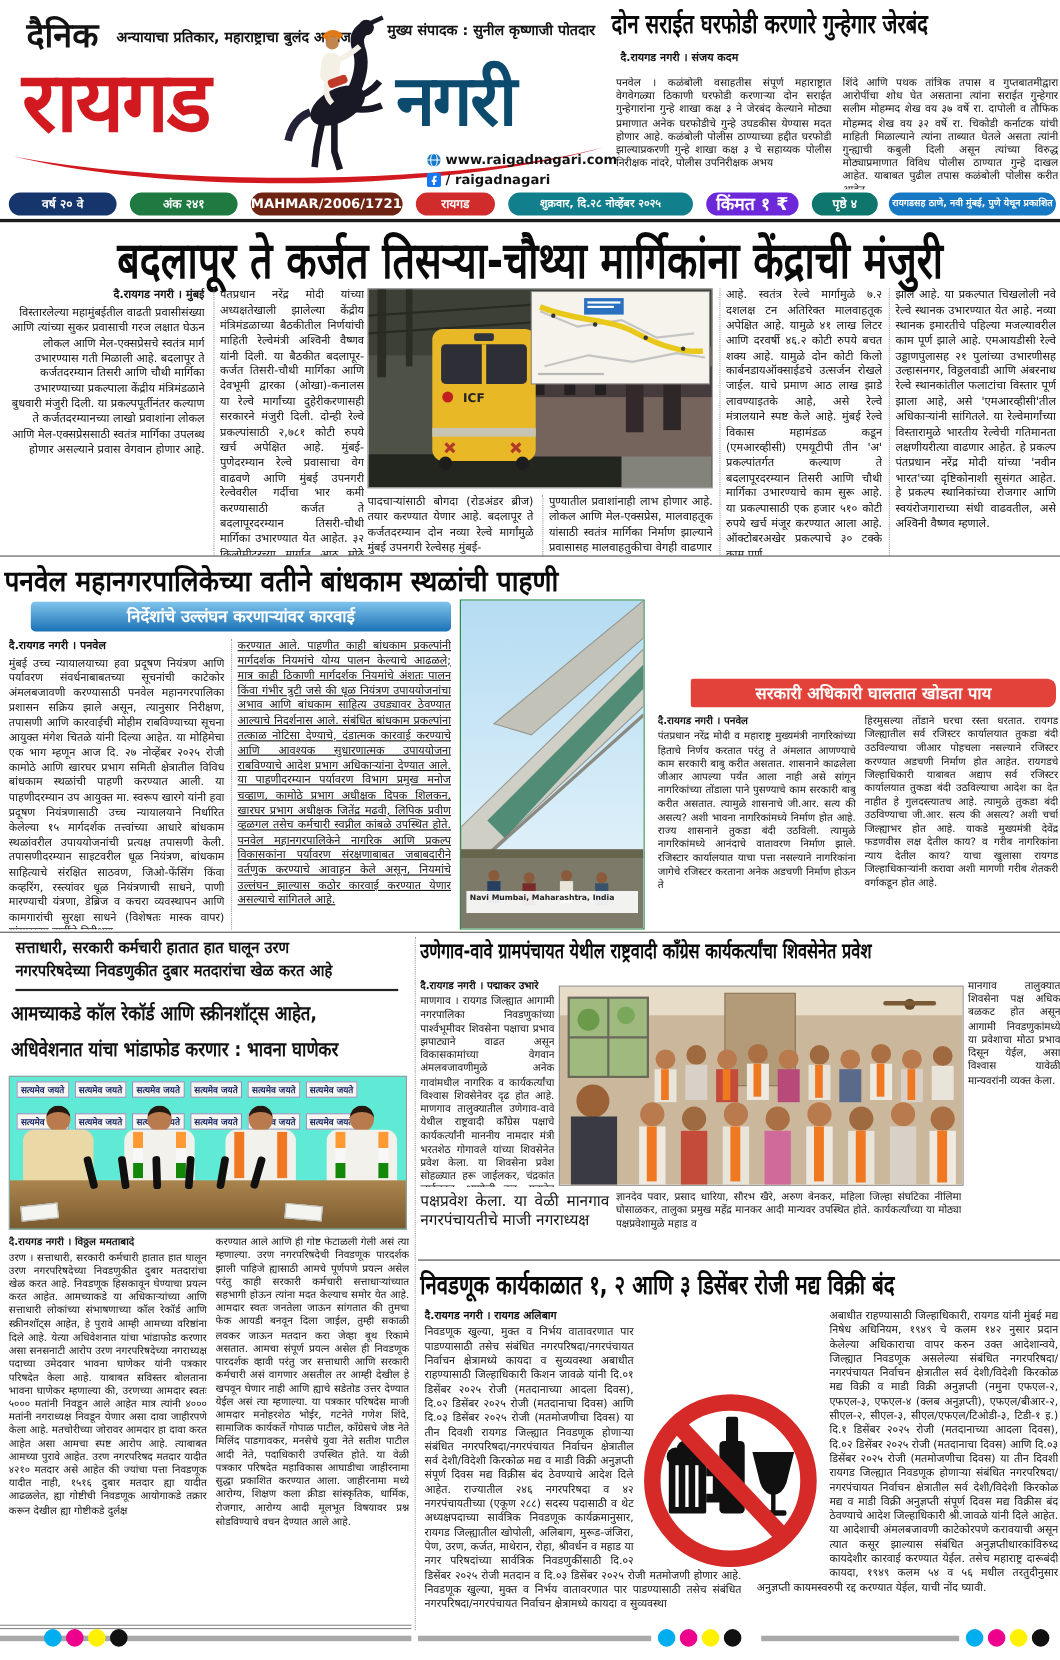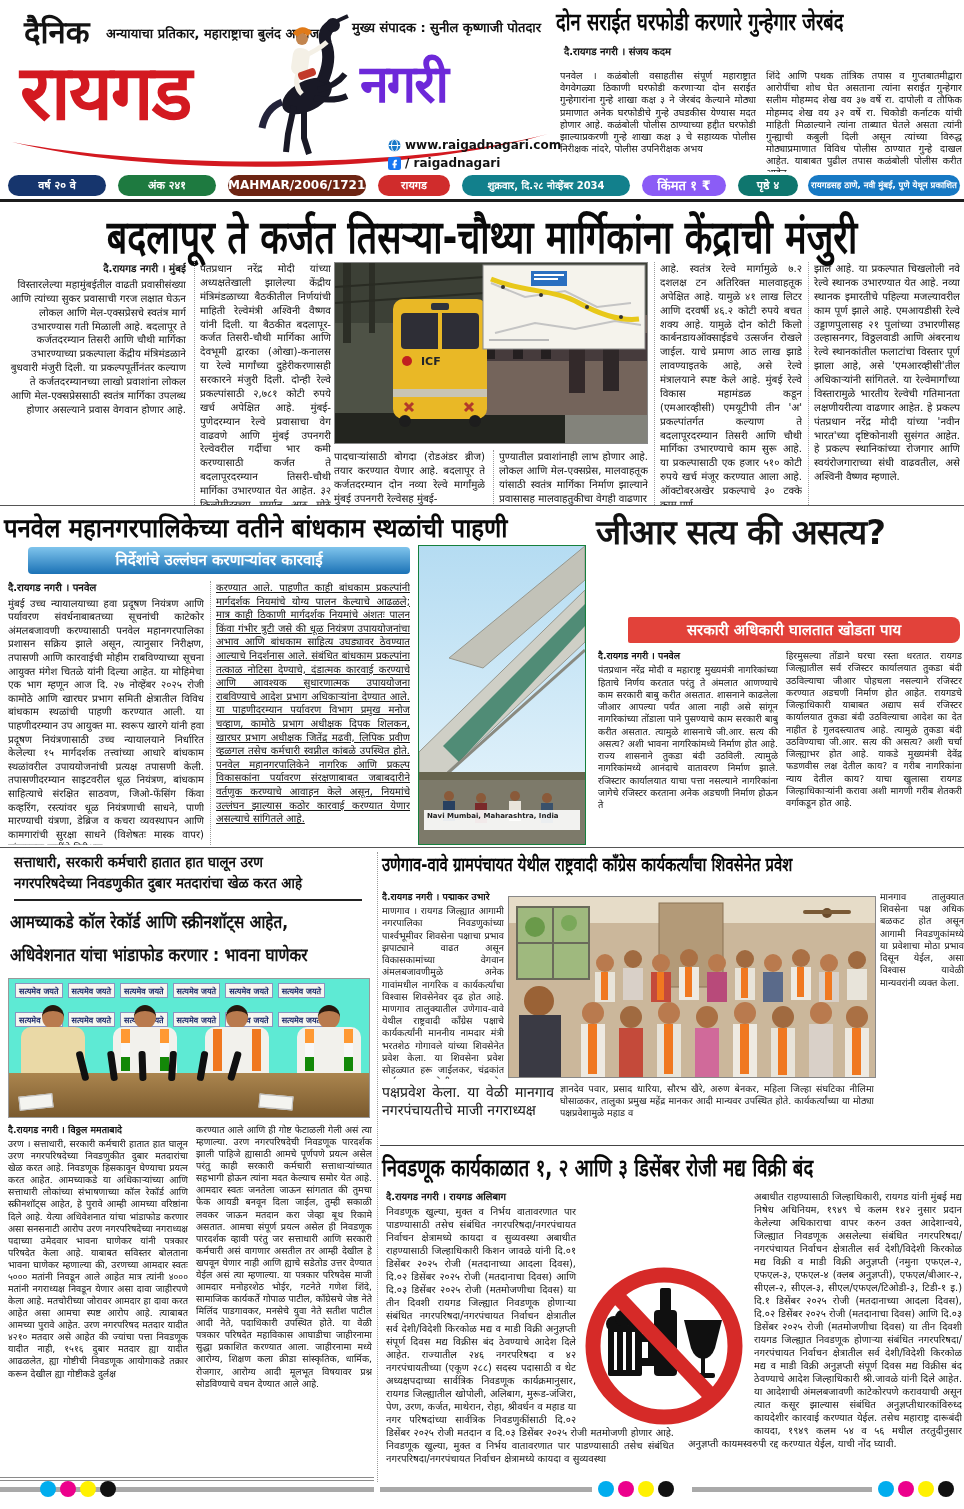--- a/index.html
+++ b/index.html
@@ -12,21 +12,21 @@
   .hl { font-weight:bold; color:#0a0a0a; white-space:nowrap; }
   .dotl { border-left:1px dotted #9a9a9a; padding-left:5px; }
   .badge { position:absolute; top:0; height:21px; border-radius:11px; color:#fff;
            font-weight:bold; text-align:center; line-height:21px; white-space:nowrap; overflow:hidden; }
   .rule { background:#1c1c1c; }
   
   #m-daily { left:24px; top:10px; font-size:31px; font-weight:bold;font-family:Liberation Mono, monospace; }
   #m-tagline { left:106px; top:24px; font-size:13px; font-weight:bold; }
   #m-editor { left:352px; top:18px; font-size:13px; font-weight:bold; }
   #m-title1 { left:20px; top:38px; font-size:76px; font-weight:bold; color:#d31920; letter-spacing:-2px; }
-  #m-title2 { left:360px; top:46px; font-size:52px; font-weight:bold; color:#6d28d9; letter-spacing:-2px; }
+  #m-title2 { left:360px; top:46px; font-size:64px; font-weight:bold; color:#0c4a6e; letter-spacing:-2px; }
   #m-horse { left:252px; top:4px; }
   #m-swoosh { left:8px; top:130px; }
   #m-web { left:388px; top:138px; font-size:12px; font-weight:bold; display:flex; gap:4px; align-items:center;}
   #m-fb  { left:388px; top:156px; font-size:12px; font-weight:bold; display:flex; gap:4px; align-items:center;}
   
   #crime { left:556px; top:4px; width:406px; }
   #crime-hl { font-size:24px; transform:scaleX(.76); transform-origin:left; }
   #crime-byline { margin:7px 0 2px 8px; font-size:10px; font-weight:bold; }
   .crime-col { position:absolute; width:196px; height:102px; font-size:9.6px; line-height:1.27; }
   
@@ -162,22 +162,22 @@
   <div id="crime-byline">दै.रायगड नगरी । संजय कदम</div>
   <div class="crime-col bt" style="left:4px; top:66px;">पनवेल । कळंबोली वसाहतीस संपूर्ण महाराष्ट्रात वेगवेगळ्या ठिकाणी घरफोडी करणाऱ्या दोन सराईत गुन्हेगारांना गुन्हे शाखा कक्ष ३ ने जेरबंद केल्याने मोठ्या प्रमाणात अनेक घरफोडीचे गुन्हे उघडकीस येण्यास मदत होणार आहे. कळंबोली पोलीस ठाण्याच्या हद्दीत घरफोडी झाल्याप्रकरणी गुन्हे शाखा कक्ष ३ चे सहाय्यक पोलीस निरीक्षक नांदरे, पोलीस उपनिरीक्षक अभय</div>
   <div class="crime-col bt" style="left:210px; top:66px;">शिंदे आणि पथक तांत्रिक तपास व गुप्तबातमीद्वारा आरोपींचा शोध घेत असताना त्यांना सराईत गुन्हेगार सलीम मोहम्मद शेख वय ३७ वर्षे रा. दापोली व तौफिक मोहम्मद शेख वय ३२ वर्षे रा. चिकोडी कर्नाटक यांची माहिती मिळाल्याने त्यांना ताब्यात घेतले असता त्यांनी गुन्ह्याची कबुली दिली असून त्यांच्या विरुद्ध मोठ्याप्रमाणात विविध पोलीस ठाण्यात गुन्हे दाखल आहेत. याबाबत पुढील तपास कळंबोली पोलीस करीत आहेत.</div>
 </div>
 
 <div class="abs" id="infobar">
   <div class="badge" style="left: 8px; width: 98px; font-size: 11px; background: rgb(22, 53, 109);">वर्ष २० वे</div>
   <div class="badge" style="left: 118px; width: 98px; font-size: 11px; background: rgb(30, 122, 64);">अंक २४१</div>
   <div class="badge" style="left: 228px; width: 138px; font-size: 12px; background: rgb(109, 36, 19);">MAHMAR/2006/17212</div>
   <div class="badge" style="left: 378px; width: 72px; font-size: 11px; background: rgb(208, 44, 44);">रायगड</div>
-  <div class="badge" style="left: 462px; width: 168px; font-size: 10px; background: rgb(18, 128, 140);">शुक्रवार, दि.२८ नोव्हेंबर 2034</div>
-  <div class="badge" style="left: 642px; width: 84px; font-size: 13px; background: #8b5cf6;">किंमत १ ₹</div>
+  <div class="badge" style="left: 462px; width: 168px; font-size: 10px; background: rgb(18, 128, 140);">शुक्रवार, दि.२८ नोव्हेंबर २०२५</div>
+  <div class="badge" style="left: 642px; width: 84px; font-size: 16px; background: #6d28d9;">किंमत १ ₹</div>
   <div class="badge" style="left: 738px; width: 60px; font-size: 11px; background: #0f766e;">पृष्ठे ४</div>
   <div class="badge" style="left: 808px; width: 152px; font-size: 8.5px; background: rgb(23, 121, 196);">रायगडसह ठाणे, नवी मुंबई, पुणे येथून प्रकाशित</div>
 </div>
 <div class="abs rule" id="rule1"></div>
 
 <div class="abs hl" id="main-hl">बदलापूर ते कर्जत तिसऱ्या-चौथ्या मार्गिकांना केंद्राची मंजुरी</div>
 
 <div class="mcol bt" id="m-col1">
   <div class="byline">दै.रायगड नगरी । मुंबई</div>
   <span>विस्तारलेल्या महामुंबईतील वाढती प्रवासीसंख्या आणि त्यांच्या सुकर प्रवासाची गरज लक्षात घेऊन लोकल आणि मेल-एक्सप्रेसचे स्वतंत्र मार्ग उभारण्यास गती मिळाली आहे. बदलापूर ते कर्जतदरम्यान तिसरी आणि चौथी मार्गिका उभारण्याच्या प्रकल्पाला केंद्रीय मंत्रिमंडळाने बुधवारी मंजुरी दिली. या प्रकल्पपूर्तीनंतर कल्याण ते कर्जतदरम्यानच्या लाखो प्रवाशांना लोकल आणि मेल-एक्सप्रेससाठी स्वतंत्र मार्गिका उपलब्ध होणार असल्याने प्रवास वेगवान होणार आहे.</span>
@@ -268,21 +268,20 @@
       <circle cx="96" cy="250" r="5" fill="#8a5a3a"></circle>
         <rect x="90" y="255" width="12" height="20" fill="#e8e4da"></rect>
       <circle cx="128" cy="252" r="5" fill="#8a5a3a"></circle>
         <rect x="122" y="257" width="12" height="20" fill="#39516b"></rect>
     </g>
   </svg>
   <span id="pan-wm">Navi Mumbai, Maharashtra, India</span>
 </div>
 
 <div class="abs" id="gr-hl">
-  <div>जीआर सत्य की असत्य?</div>
 </div>
 <div class="abs" id="gr-sub">सरकारी अधिकारी घालतात खोडता पाय</div>
 <div class="gr-col bt" id="gr-col1">
   <div class="byline">दै.रायगड नगरी । पनवेल</div>
   <span>पंतप्रधान नरेंद्र मोदी व महाराष्ट्र मुख्यमंत्री नागरिकांच्या हिताचे निर्णय करतात परंतु ते अंमलात आणण्याचे काम सरकारी बाबु करीत असतात. शासनाने काढलेला जीआर आपल्या पर्यंत आला नाही असे सांगून नागरिकांच्या तोंडाला पाने पुसण्याचे काम सरकारी बाबु करीत असतात. त्यामुळे शासनाचे जी.आर. सत्य की असत्य? अशी भावना नागरिकांमध्ये निर्माण होत आहे. राज्य शासनाने तुकडा बंदी उठविली. त्यामुळे नागरिकांमध्ये आनंदाचे वातावरण निर्माण झाले. रजिस्टार कार्यालयात याचा पत्ता नसल्याने नागरिकांना जागेचे रजिस्टर करताना अनेक अडचणी निर्माण होऊन ते</span>
 </div>
 <div class="gr-col bt" id="gr-col2">हिरमुसल्या तोंडाने घरचा रस्ता धरतात. रायगड जिल्ह्यातील सर्व रजिस्टर कार्यालयात तुकडा बंदी उठविल्याचा जीआर पोहचला नसल्याने रजिस्टर करण्यात अडचणी निर्माण होत आहेत. रायगडचे जिल्हाधिकारी याबाबत अद्याप सर्व रजिस्टर कार्यालयात तुकडा बंदी उठविल्याचा आदेश का देत नाहीत हे गुलदस्त्यातच आहे. त्यामुळे तुकडा बंदी उठविण्याचा जी.आर. सत्य की असत्य? अशी चर्चा जिल्ह्याभर होत आहे. याकडे मुख्यमंत्री देवेंद्र फडणवीस लक्ष देतील काय? व गरीब नागरिकांना न्याय देतील काय? याचा खुलासा रायगड जिल्हाधिकाऱ्यांनी करावा अशी मागणी गरीब शेतकरी वर्गाकडून होत आहे.</div>
 <div class="abs" id="rule3"></div>
 
 <div class="abs" id="gh-kicker">

